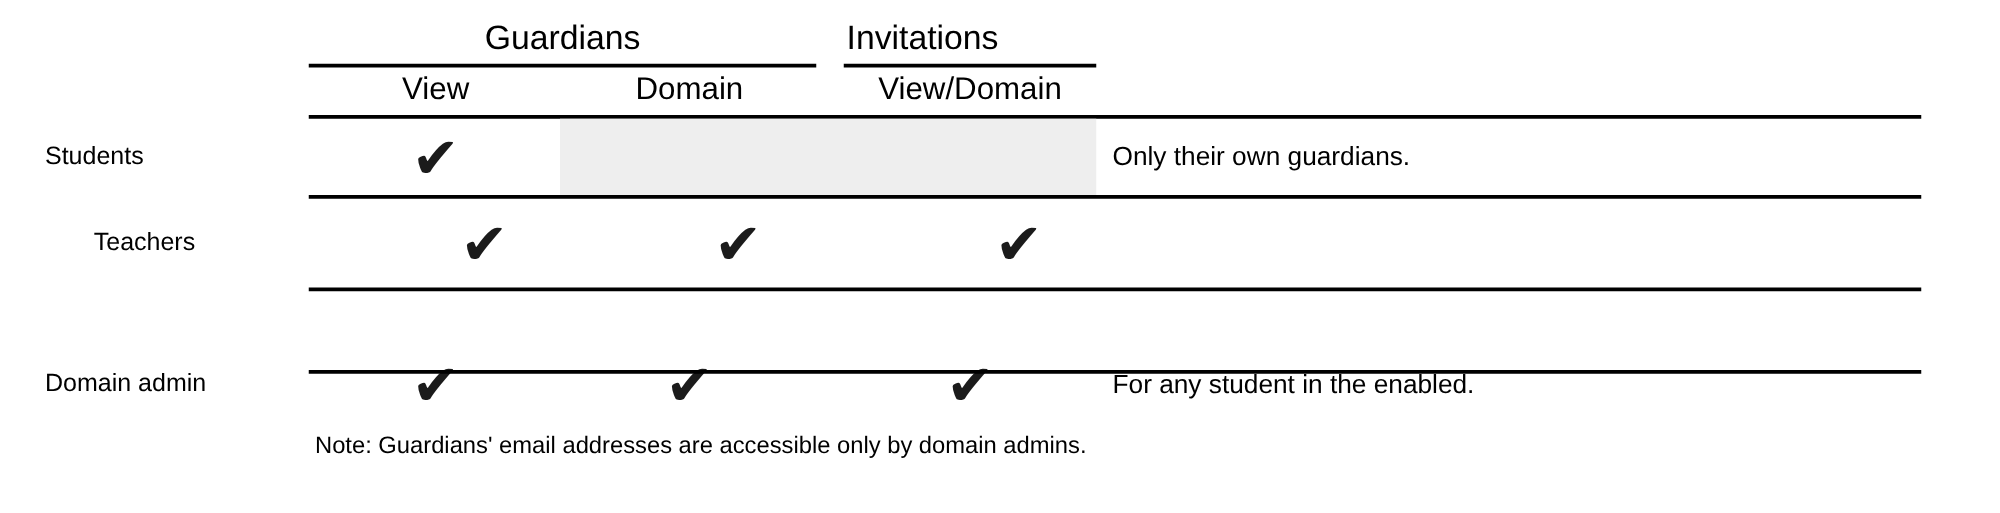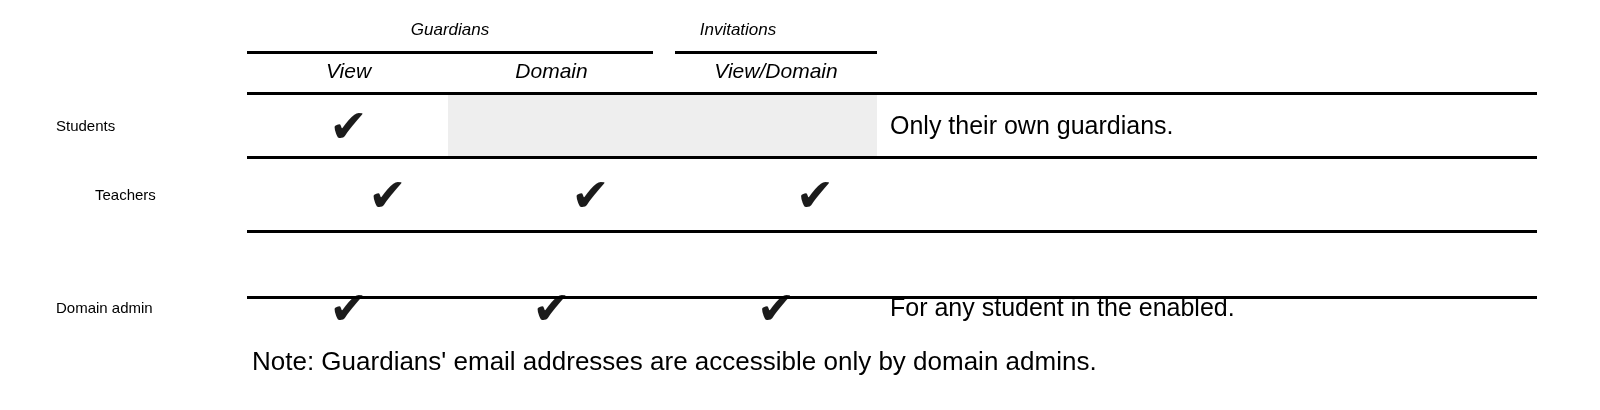--- a/index.html
+++ b/index.html
@@ -16,63 +16,61 @@
   .rule-guardians   { left: 247px; top: 51px;  width: 406px; }
   .rule-invitations { left: 675px; top: 51px;  width: 202px; }
   .rule-header      { left: 247px; top: 92px;  width: 1290px; }
   .rule-r1          { left: 247px; top: 156px; width: 1290px; }
   .rule-r2          { left: 247px; top: 230px; width: 1290px; }
   .rule-r3          { left: 247px; top: 296px; width: 1290px; }
 
   .group-header {
     position: absolute; top: 14px; height: 32px;
     display: flex; align-items: center; justify-content: center;
-    font-size: 17px;
-    font-style: italic;
+    font-size: 27px;
   }
   .gh-guardians   { left: 247px; width: 406px; }
   .gh-invitations { left: 637px; width: 202px; }
 
   .subheader {
     position: absolute; top: 54px; height: 34px;
     display: flex; align-items: center; justify-content: center;
-    font-size: 21px;
-    font-style: italic;
+    font-size: 25px;
   }
   .sh-view       { left: 247px; width: 203px; }
   .sh-modify     { left: 450px; width: 203px; }
   .sh-viewmodify { left: 675px; width: 202px; }
 
   .disabled-region {
     position: absolute; left: 448px; top: 95px; width: 429px; height: 61px;
     background: #eeeeee;
   }
 
   .row { position: absolute; left: 0; width: 1600px; }
   .row1 { top: 95px;  height: 61px; }
   .row2 { top: 159px; height: 71px; margin-left: 39px; }
   .row3 { top: 233px; height: 63px; margin-top: 43px; }
 
   .cell { position: absolute; top: 0; height: 100%; display: flex; align-items: center; }
-  .cell-label  { left: 56px;  width: 190px; font-size: 15px; text-align: center; }
+  .cell-label  { left: 36px;  width: 190px; font-size: 20px; text-align: center; }
   .cell-view   { left: 247px; width: 203px; justify-content: center; }
   .cell-modify { left: 450px; width: 203px; justify-content: center; }
   .cell-invit  { left: 675px; width: 202px; justify-content: center; }
-  .cell-note   { left: 890px; width: 652px; font-size: 25px; line-height: 31px; }
+  .cell-note   { left: 890px; width: 652px; font-size: 21px; line-height: 31px; }
 
   .check {
     font-family: "DejaVu Sans", sans-serif;
     font-size: 46px;
     line-height: 46px;
     color: #1b1b1b;
   }
 
   .footnote {
     position: absolute; left: 252px; top: 346px;
-    font-size: 26px;
+    font-size: 19px;
     text-align: right;
   }
 </style>
 </head>
 <body>
 
 <div class="screen">
 
   <div class="group-header gh-guardians">Guardians</div>
   <div class="group-header gh-invitations">Invitations</div>

